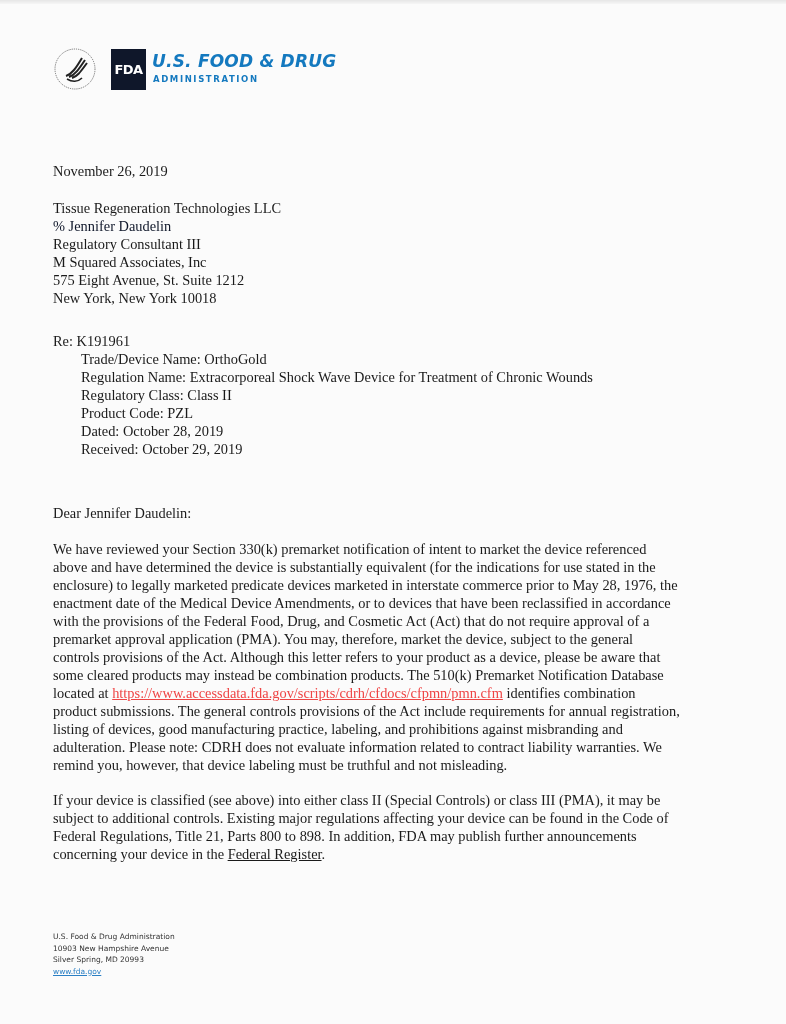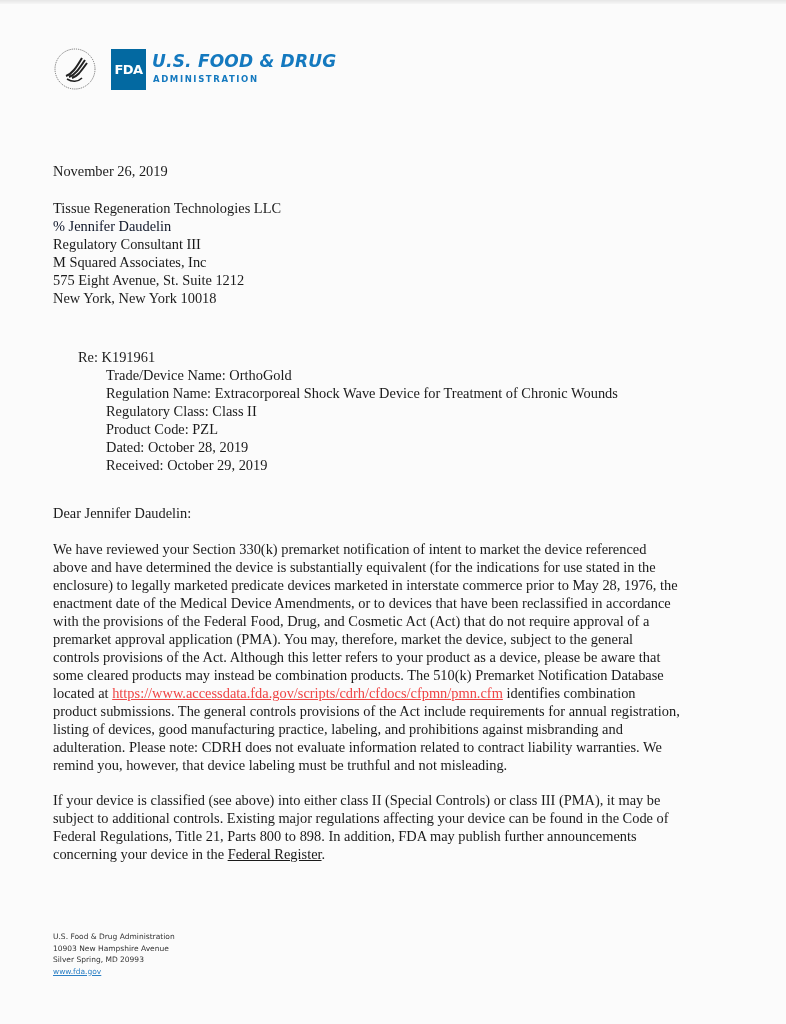--- a/index.html
+++ b/index.html
@@ -11,40 +11,40 @@
       position: relative;
     }
     .topshade {
       position: absolute; left: 0; top: 0; width: 786px; height: 4px;
       background: linear-gradient(#e6e6e6, #f6f6f6);
     }
     .logo { position: absolute; left: 52px; top: 46px; height: 46px; display: flex; align-items: center; }
     .hhs-seal { width: 46px; height: 46px; }
     .fda-box {
       position: absolute; left: 59px; top: 3px; width: 35px; height: 41px;
-      background: #0369a1; color: #fff;
+      background: #0f172a; color: #fff;
       font-family: "DejaVu Sans", sans-serif; font-weight: bold; font-size: 13px;
       display: flex; align-items: center; justify-content: center; letter-spacing: -0.5px;
     }
     .fda-title {
       position: absolute; left: 100px; top: 5px; white-space: nowrap;
       color: #1479bf; font-family: "DejaVu Sans", sans-serif; font-weight: bold;
       font-size: 17px; letter-spacing: 0.2px; font-style: italic;
     }
     .fda-sub {
       position: absolute; left: 101px; top: 28px; white-space: nowrap;
       color: #1479bf; font-family: "DejaVu Sans", sans-serif; font-weight: bold;
       font-size: 8.5px; letter-spacing: 1.6px;
     }
     .doc { position: absolute; left: 53px; top: 0; width: 700px; font-size: 14.4px; line-height: 18px; }
     .line { white-space: nowrap; }
     .date { position: absolute; top: 162px; left: 0; }
     .addr { position: absolute; top: 199px; left: 0; }
     .care { color: #0f172a; }
-    .re { position: absolute; top: 348px; left: 0; margin-left: 25px; }
+    .re { position: absolute; top: 332px; left: 0; }
     .re .indent { padding-left: 28px; }
     .greet { position: absolute; top: 504px; left: 0; }
     .para1 { position: absolute; top: 540px; left: 0; width: 700px; }
     .para2 { position: absolute; top: 791px; left: 0; width: 700px; }
     a.link { color: #ef4444; text-decoration: underline; }
     .ul { text-decoration: underline; }
     .footer {
       position: absolute; left: 53px; top: 931px;
       font-family: "DejaVu Sans", sans-serif; font-size: 7.5px; line-height: 11.5px; color: #333;
     }

